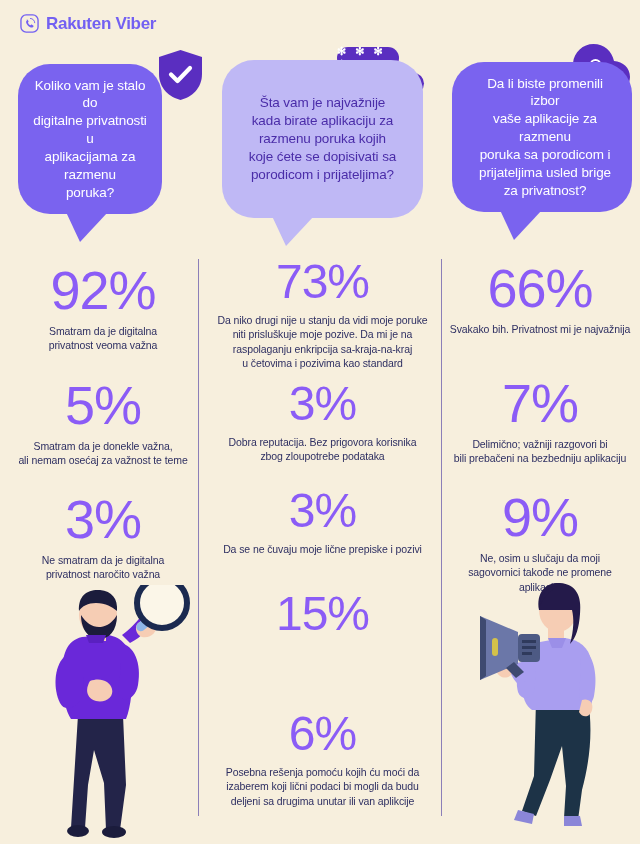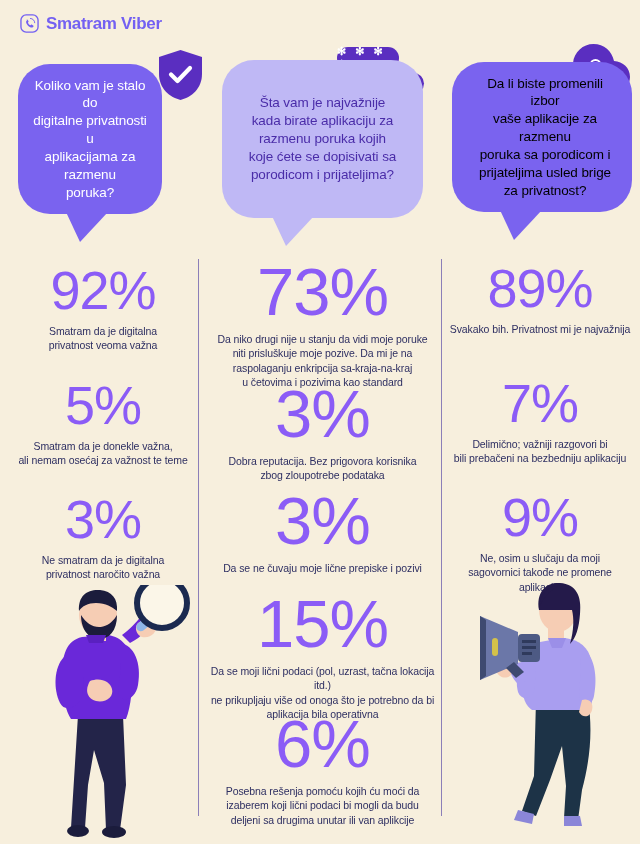--- a/index.html
+++ b/index.html
@@ -41,21 +41,21 @@
     border-top:30px solid #7a63ef;
   }
   #bubble2 { left:222px; top:60px; width:201px; height:158px; background:#bfb8f5; }
   #bubble2 .bubble-txt { color:#4a2ca8; }
   #bubble2 .tail {
     left:50px; bottom:-28px;
     border-left:14px solid transparent; border-right:28px solid transparent;
     border-top:30px solid #bfb8f5;
   }
   #bubble3 { left:452px; top:62px; width:180px; height:150px; background:#7a63ef; }
-  #bubble3 .bubble-txt { color:#000000;padding-left:20px; }
+  #bubble3 .bubble-txt { color:#ffffff;padding-left:20px; }
   #bubble3 .tail {
     left:48px; bottom:-28px;
     border-left:14px solid transparent; border-right:28px solid transparent;
     border-top:30px solid #7a63ef;
   }
 
   
   .pill {
     position:absolute; background:#5a2ec0; border-radius:11px;
     color:#ffffff; font-size:11px; letter-spacing:3px; font-weight:bold;
@@ -76,21 +76,21 @@
   
   .stat { position:absolute; width:100%; text-align:center; }
   .stat .num {
     color:#8b5cf6; font-size:54px; line-height:1; font-weight:400;
     letter-spacing:-1px;
   }
   .stat .cap {
     color:#2e2f62; font-size:10.5px; line-height:1.38; margin-top:7px;
     white-space:pre-line; letter-spacing:-0.1px;
   }
-  .col-2 .stat .num { font-size:67px; }
+  .col-2 .stat .num { font-size:48px; }
   .col-2 .stat .cap { font-size:10.5px; }
 
   
   .divider { position:absolute; width:1px; background:#8c7fb8; }
   #div-1 { left:198px; top:259px; height:557px; }
   #div-2 { left:441px; top:259px; height:557px; }
 
   
   .illus { position:absolute; }
   #illus-man   { left:38px;  top:585px; width:165px; height:255px; }
@@ -103,21 +103,21 @@
 
   <div class="logo">
     <span class="logo-mark">
       <svg viewBox="0 0 24 24" width="19" height="19">
         <rect x="1.2" y="1.2" width="21.6" height="21.6" rx="6.5" fill="none" stroke="#7360f2" stroke-width="1.7"></rect>
         <path d="M8.4 7.2c.7-.3 1.3.1 1.7.8l.6 1.1c.3.6.2 1-.3 1.4l-.4.3c0 .6.6 1.6 1.2 2.2.6.6 1.6 1.2 2.2 1.2l.3-.4c.4-.5.8-.6 1.4-.3l1.1.6c.7.4 1.1 1 .8 1.7-.3.8-1.3 1.4-2.2 1.4-2.9 0-7.1-4.2-7.1-7.1 0-.9.6-1.8 1.4-2.1z" fill="#7360f2"></path>
         <path d="M13.2 5.6c3 .2 5.2 2.4 5.4 5.4" fill="none" stroke="#7360f2" stroke-width="1.2" stroke-linecap="round"></path>
       </svg>
     </span>
     <span class="logo-text">
-      <span class="logo-rakuten">Smatram</span>
+      <span class="logo-rakuten">Rakuten</span>
       <span class="logo-viber">Viber</span>
     </span>
   </div>
 
   <div class="badge" id="badge-shield">
     <svg viewBox="0 0 49 54" width="49" height="54">
       <path d="M24.5 2 L46 9 V26 C46 40 36 49 24.5 52 C13 49 3 40 3 26 V9 Z" fill="#5a2ec0"></path>
       <path d="M15 26.5 l6.5 6.5 L34 20" fill="none" stroke="#ffffff" stroke-width="4.2" stroke-linecap="round" stroke-linejoin="round"></path>
     </svg>
   </div>
@@ -200,35 +200,32 @@
       <div class="num">3%</div>
       <div class="cap">Dobra reputacija. Bez prigovora korisnika
 zbog zloupotrebe podataka</div>
     </div>
     <div class="stat" style="top:487px">
       <div class="num">3%</div>
       <div class="cap">Da se ne čuvaju moje lične prepiske i pozivi</div>
     </div>
     <div class="stat" style="top:590px">
       <div class="num">15%</div>
-      <div class="cap">Da se moji lični podaci (pol, uzrast, tačna lokacija itd.)
-ne prikupljaju više od onoga što je potrebno da bi
-aplikacija bila operativna</div>
     </div>
     <div class="stat" style="top:710px">
       <div class="num">6%</div>
       <div class="cap">Posebna rešenja pomoću kojih ću moći da
 izaberem koji lični podaci bi mogli da budu
 deljeni sa drugima unutar ili van aplikcije</div>
     </div>
   </div>
 
   <div class="col col-3">
     <div class="stat" style="top:261px">
-      <div class="num">89%</div>
+      <div class="num">66%</div>
       <div class="cap">Svakako bih. Privatnost mi je najvažnija</div>
     </div>
     <div class="stat" style="top:376px">
       <div class="num">7%</div>
       <div class="cap">Delimično; važniji razgovori bi
 bili prebačeni na bezbedniju aplikaciju</div>
     </div>
     <div class="stat" style="top:490px">
       <div class="num">9%</div>
       <div class="cap">Ne, osim u slučaju da moji

